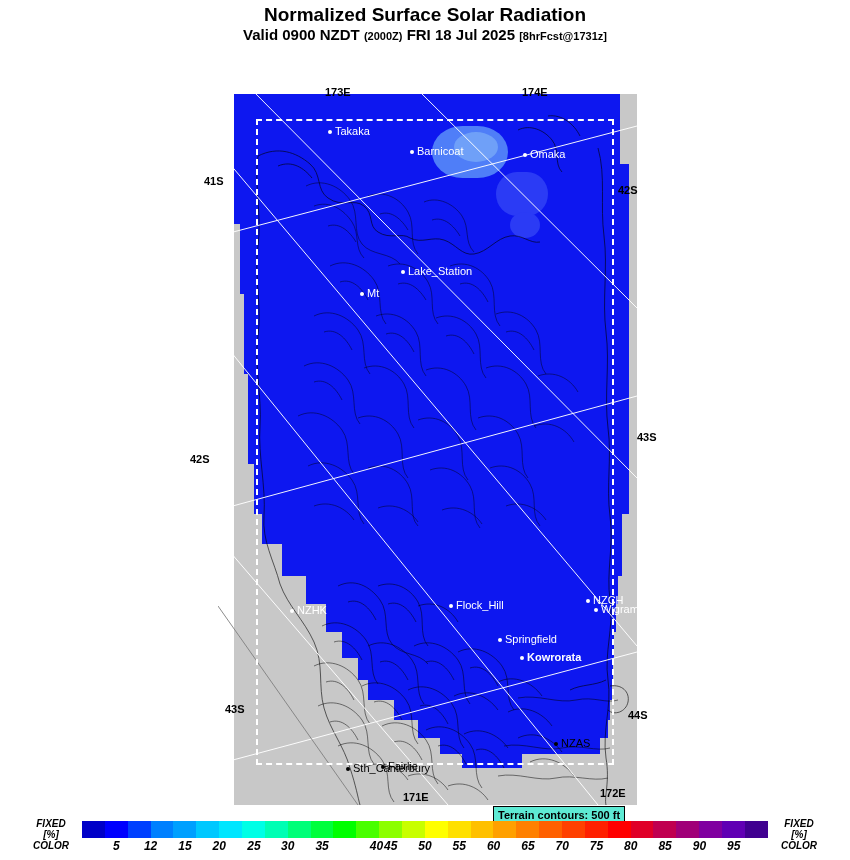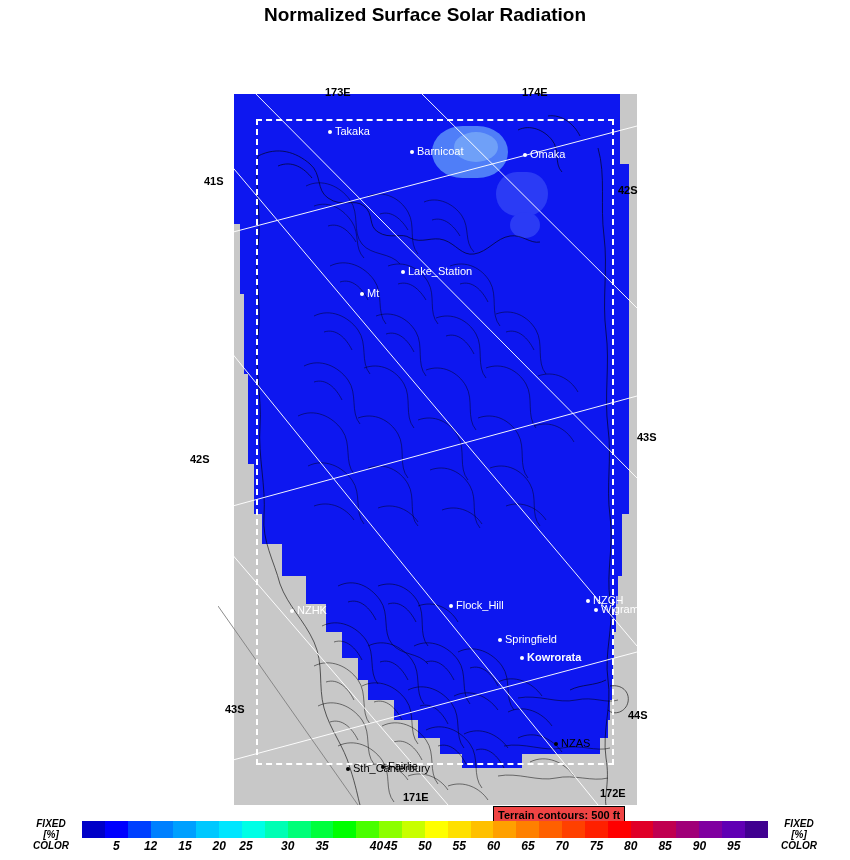--- a/index.html
+++ b/index.html
@@ -157,21 +157,21 @@
   }
   .station.dark .dot {
     background: #000000;
   }
 
   
   .terrain-note {
     position: absolute;
     left: 493px;
     top: 806px;
-    background: #ef4444;
+    background: #5eead4;
     border: 1px solid #000;
     font-size: 11px;
     font-weight: bold;
     color: #000;
     padding: 1px 4px;
     line-height: 14px;
   }
 
   
   #colorbar-wrap {
@@ -221,20 +221,26 @@
     transform: translateX(-50%);
   }
 </style>
 </head>
 <body>
 
 <div id="root">
 
   <div class="title-block">
     <div class="title-main">Normalized Surface Solar Radiation</div>
+    <div class="title-sub">
+      <span>Valid 0900 NZDT</span>
+      <span class="small">(2000Z)</span>
+      <span>FRI 18 Jul 2025</span>
+      <span class="small">[8hrFcst@1731z]</span>
+    </div>
   </div>
 
   <div id="map-frame">
 
     <div class="base-grey"></div>
     <div class="white-left"></div>
     <div class="white-top"></div>
 
     <div class="blue" style="left:16px; top:8px; width:386px; height:70px;"></div>
     <div class="blue" style="left:16px; top:78px; width:395px; height:60px;"></div>
@@ -464,21 +470,21 @@
         <div class="seg" style="background: rgb(160, 0, 120);"></div>
         <div class="seg" style="background: rgb(128, 0, 160);"></div>
         <div class="seg" style="background: rgb(96, 0, 180);"></div>
         <div class="seg" style="background: rgb(64, 0, 144);"></div>
       </div>
     <div id="cbar-ticks">
         <span style="left: 34.3px;">5</span>
         <span style="left: 68.6px;">12</span>
         <span style="left: 102.9px;">15</span>
         <span style="left: 137.2px;">20</span>
-        <span style="left: 164px;">25</span>
+        <span style="left: 172px;">25</span>
         <span style="left: 205.8px;">30</span>
         <span style="left: 240.1px;">35</span>
         <span style="left: 274.4px; margin-left: 20px;">40</span>
         <span style="left: 308.7px;">45</span>
         <span style="left: 343px;">50</span>
         <span style="left: 377.3px;">55</span>
         <span style="left: 411.6px;">60</span>
         <span style="left: 445.9px;">65</span>
         <span style="left: 480.2px;">70</span>
         <span style="left: 514.5px;">75</span>

